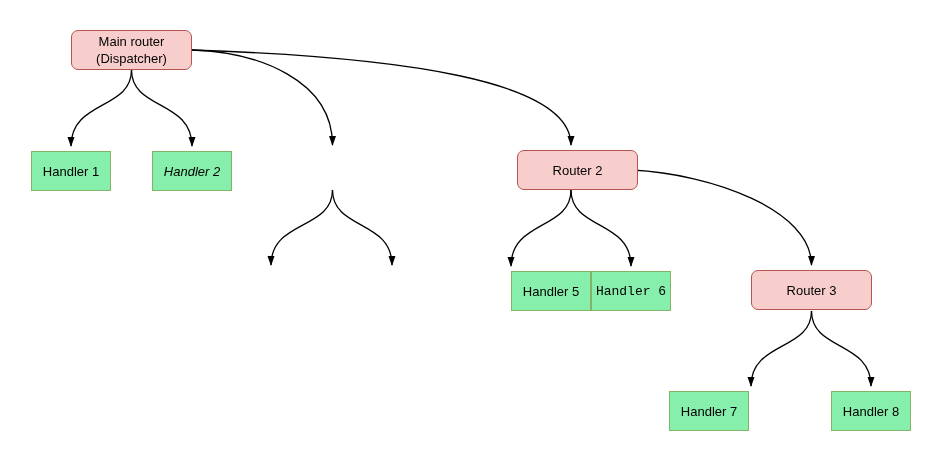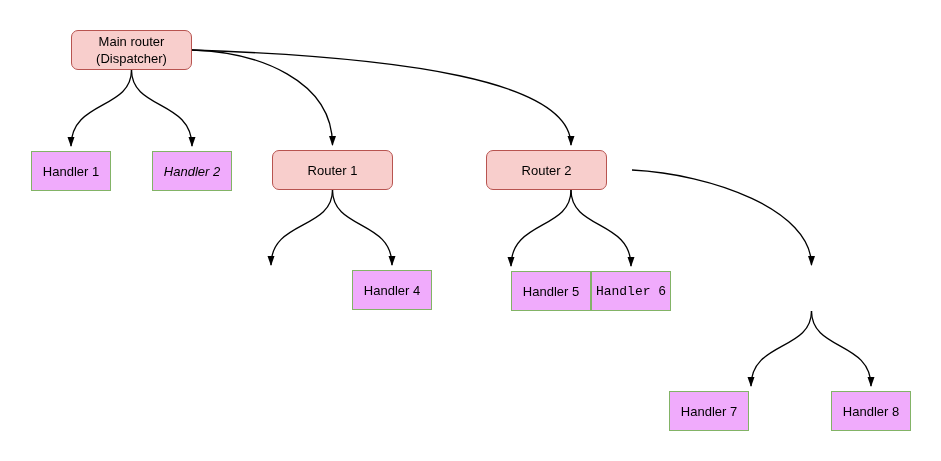--- a/index.html
+++ b/index.html
@@ -30,30 +30,30 @@
     color: #000000;
     white-space: pre-line;
   }
   .router {
     background: #f8cecc;
     border: 1.3px solid #b85450;
     border-radius: 7px;
     width: 121px; height: 40px;
   }
   .handler {
-    background: #f0abfc;
+    background: #86efac;
     border: 1.3px solid #82b366;
     border-radius: 0;
     width: 80px; height: 40px;
   }
   #n-main { left: 71px;  top: 30px;  }
   #n-h1   { left: 31px;  top: 151px; }
   #n-h2   { left: 152px; top: 151px; font-style: italic; }
   #n-r1   { left: 272px; top: 150px; }
-  #n-r2   { left: 486px; top: 150px; }
+  #n-r2   { left: 517px; top: 150px; }
   #n-h3   { left: 231px; top: 270px; }
   #n-h4   { left: 352px; top: 270px; }
   #n-h5   { left: 471px; top: 271px; margin-left: 40px; }
   #n-h6   { left: 591px; top: 271px; font-family: Liberation Mono, monospace; }
   #n-r3   { left: 751px; top: 270px; }
   #n-h7   { left: 669px; top: 391px; }
   #n-h8   { left: 831px; top: 391px; align-items: center; }
   .edge {
     fill: none;
     stroke: #000000;
@@ -96,41 +96,38 @@
   </div>
 
   <div class="node handler" id="n-h1">
     <span>Handler 1</span>
   </div>
 
   <div class="node handler" id="n-h2">
     <span>Handler 2</span>
   </div>
 
-  <div class="node router" id="n-r1">
-    <span>Router 1</span>
-  </div>
 
   <div class="node router" id="n-r2">
     <span>Router 2</span>
   </div>
 
 
-  <div class="node handler" id="n-h4">
-    <span>Handler 4</span>
-  </div>
 
   <div class="node handler" id="n-h5">
     <span>Handler 5</span>
   </div>
 
   <div class="node handler" id="n-h6">
     <span>Handler 6</span>
   </div>
 
+  <div class="node router" id="n-r3">
+    <span>Router 3</span>
+  </div>
 
   <div class="node handler" id="n-h7">
     <span>Handler 7</span>
   </div>
 
   <div class="node handler" id="n-h8">
     <span>Handler 8</span>
   </div>
 
 </div>

